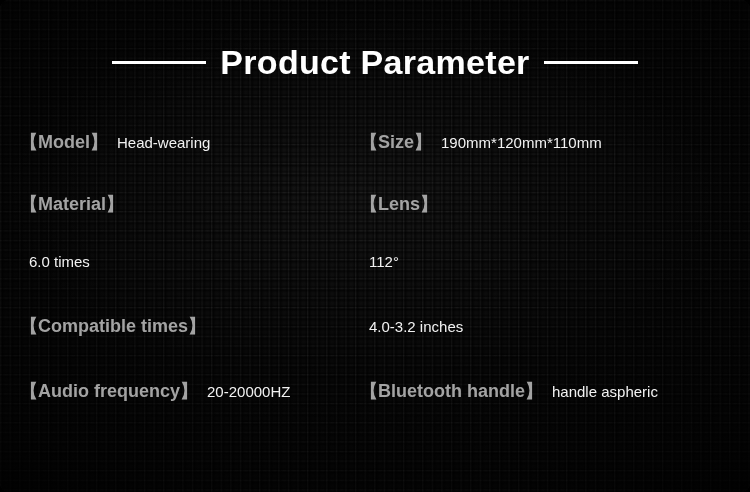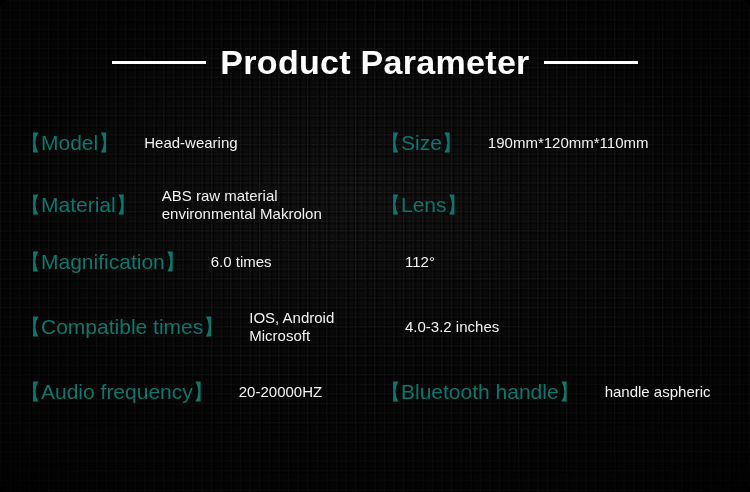--- a/index.html
+++ b/index.html
@@ -102,43 +102,43 @@
     width: 750px;
   }
 
   .row {
     position: absolute;
     display: flex;
     align-items: center;
   }
 
   .col-left  { left: 20px;  width: 355px; }
-  .col-right { left: 380px; width: 366px; text-align: center; }
+  .col-right { left: 360px; width: 366px; text-align: center; }
 
   .r0 { top: 8px;   height: 34px; }
-  .r1 { top: 63px;  height: 48px; }
+  .r1 { top: 63px;  height: 48px; gap: 29px; }
   .r2 { top: 127px; height: 34px; }
   .r3 { top: 185px; height: 48px; }
   .r4 { top: 252px; height: 44px; }
 
   .p-label {
-    font-size: 21px;
-    font-weight: normal;
+    font-size: 18px;
+    font-weight: bold;
     white-space: nowrap;
     line-height: 1.18;
-    color: #0f766e;
+    color: #a3a3a3;
     flex: 0 0 auto;
   }
 
   .p-value {
     font-size: 15px;
     font-weight: normal;
     line-height: 1.22;
     color: #f2f2f2;
-    margin-left: 25px;
+    margin-left: 9px;
     flex: 0 1 auto;
   }
 
   .p-value .vline { display: block; white-space: nowrap; }
 </style>
 </head>
 <body>
 
 <div id="page">
 
@@ -157,39 +157,30 @@
 
       <div class="row col-left r0">
         <span class="p-label">【Model】</span>
         <span class="p-value">
             <span class="vline">Head-wearing</span>
           </span>
       </div>
 
       <div class="row col-left r1">
         <span class="p-label">【Material】</span>
-        <span class="p-value">
-          <span class="vline">ABS raw material</span>
-          <span class="vline">environmental Makrolon</span>
-        </span>
       </div>
 
       <div class="row col-left r2">
-        <span class="p-label">【Magnification】</span>
         <span class="p-value">
             <span class="vline">6.0 times</span>
           </span>
       </div>
 
       <div class="row col-left r3">
         <span class="p-label">【Compatible times】</span>
-        <span class="p-value">
-          <span class="vline">IOS, Android</span>
-          <span class="vline">Microsoft</span>
-        </span>
       </div>
 
       <div class="row col-left r4">
         <span class="p-label">【Audio frequency】</span>
         <span class="p-value">
             <span class="vline">20-20000HZ</span>
           </span>
       </div>
 
       <div class="row col-right r0">

